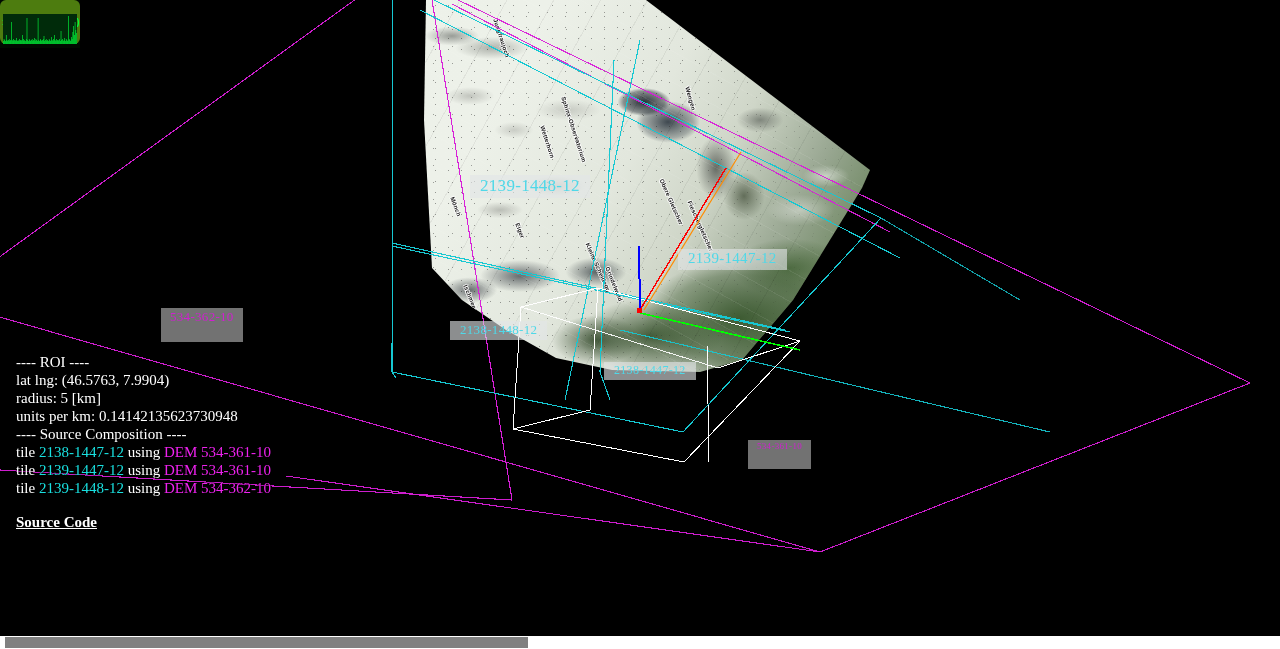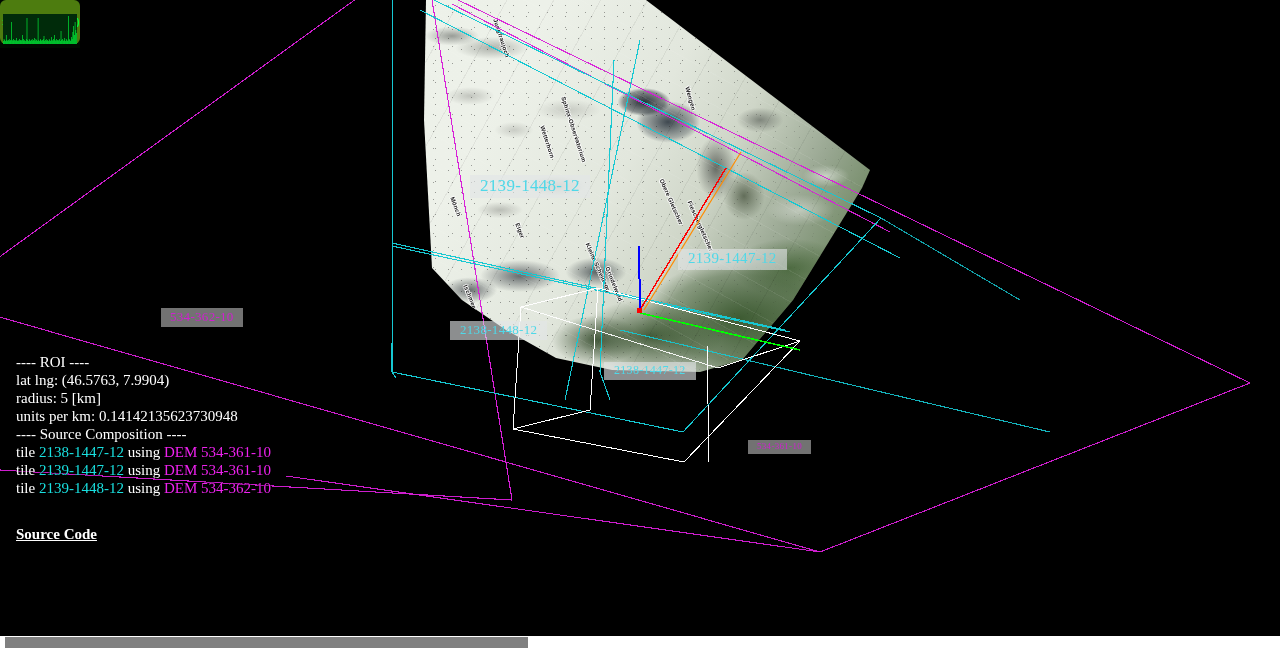--- a/index.html
+++ b/index.html
@@ -146,21 +146,21 @@
     padding: 2px 10px 3px 10px;
     letter-spacing: .3px;
     line-height: 1.05;
   }
   .dem-label {
     position: absolute;
     color: #d01fd0;
     background: rgba(158,158,158,0.72);
     font-family: "Liberation Serif", serif;
     white-space: nowrap;
-    padding: 2px 9px 3px 9px;
+    padding: 2px 9px 18px 9px;
     letter-spacing: .3px;
     line-height: 1.05;
   }
 
   
   #stats-panel {
     position: absolute;
     left: 0; top: 0;
     width: 80px;
     height: 48px;
@@ -201,21 +201,21 @@
     color: #ffffff;
     white-space: nowrap;
     text-shadow: 0 0 2px #000, 0 0 2px #000;
   }
   #info-panel .row { height: 18px; }
   .c-white  { color: #ffffff; }
   .c-cyan   { color: #19e0e0; }
   .c-magenta{ color: #ee22ee; }
   #source-code-link {
     display: inline-block;
-    margin-top: 28px;
+    margin-top: 16px;
     color: #ffffff;
     text-decoration: underline;
     font-weight: 700;
     font-size: 15px;
     cursor: pointer;
   }
 
   
   #hscrollbar {
     position: absolute;

